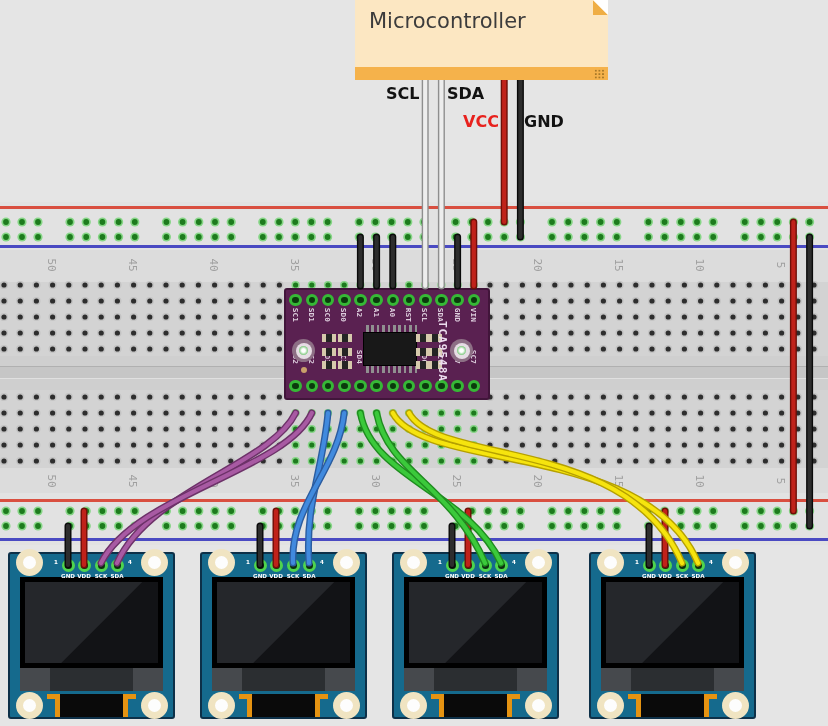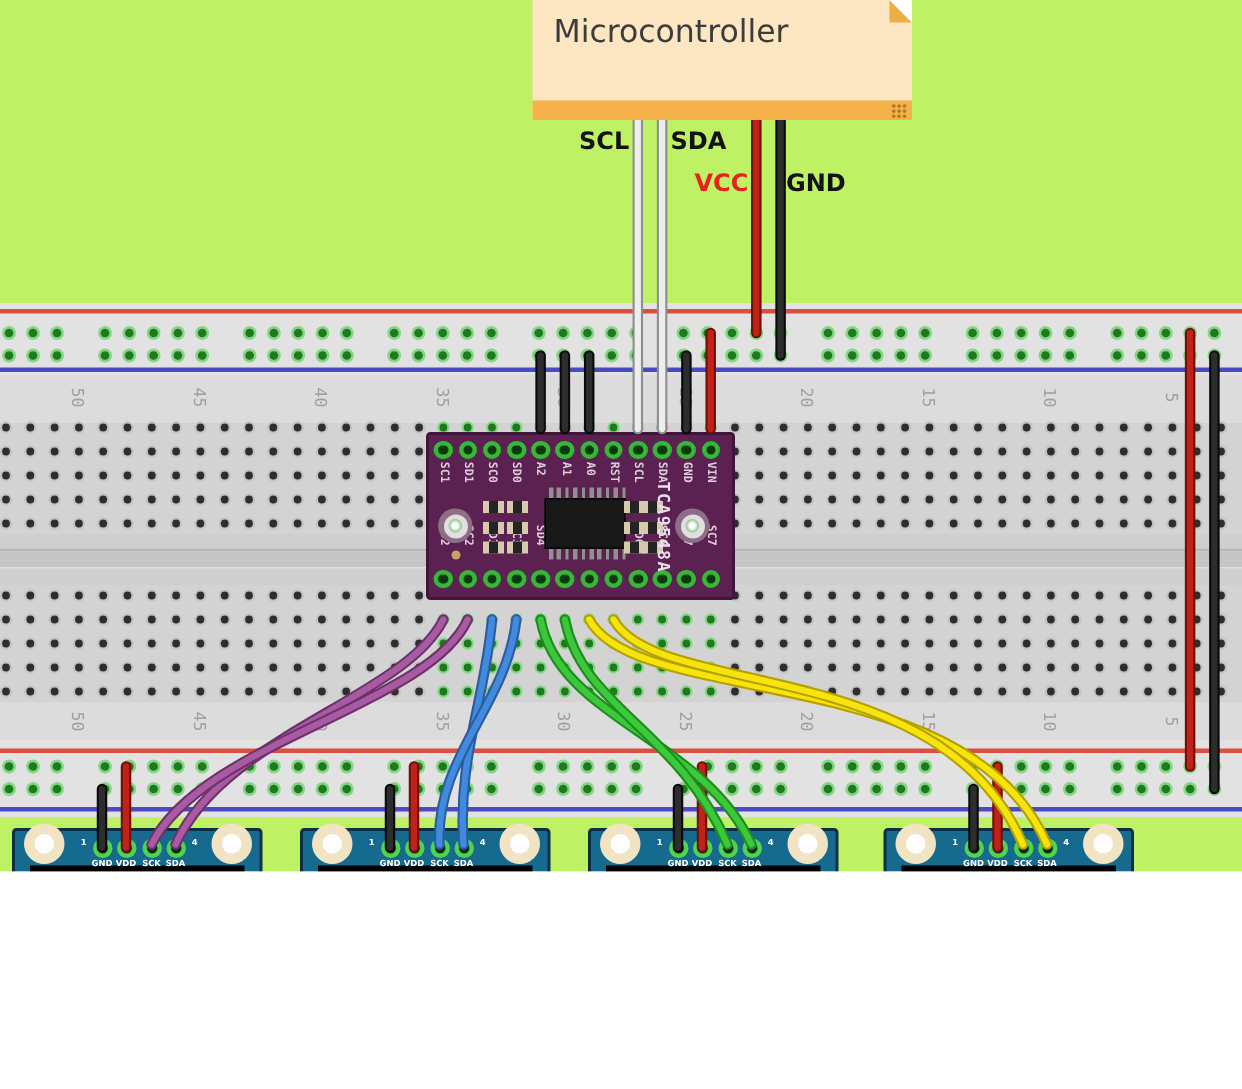--- a/index.html
+++ b/index.html
@@ -1,16 +1,16 @@
 <!DOCTYPE html>
 <html><head>
 <meta charset="utf-8">
 <style>
   html,body{margin:0;padding:0;background:#fff;}
-  .stage{position:relative;width:828px;height:581px;background:#bef264;overflow:hidden;
+  .stage{position:relative;width:828px;height:726px;background:#e5e5e5;overflow:hidden;
          font-family:"DejaVu Sans",sans-serif;}
   .stage *{box-sizing:border-box;}
 
   
   .micro{position:absolute;left:355px;top:0;width:253px;height:80px;background:#fce7c2;z-index:30;}
   .micro-title{position:absolute;left:14px;top:9px;font-size:21px;color:#3c3c3c;white-space:nowrap;}
   .micro-bar{position:absolute;left:0;bottom:0;width:100%;height:13px;background:#f5b24b;}
   .micro-grip{position:absolute;right:3px;top:2px;width:11px;height:10px;
       background-image:radial-gradient(#a87928 1px,transparent 1.3px);background-size:3.6px 3.4px;}
   .fold-flap{position:absolute;top:0;right:0;width:0;height:0;

